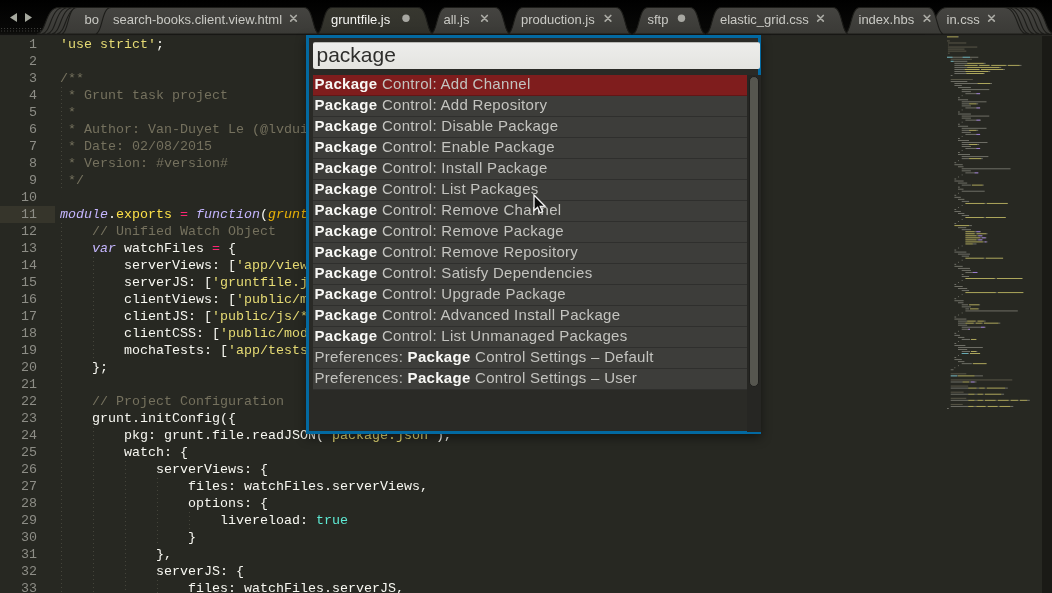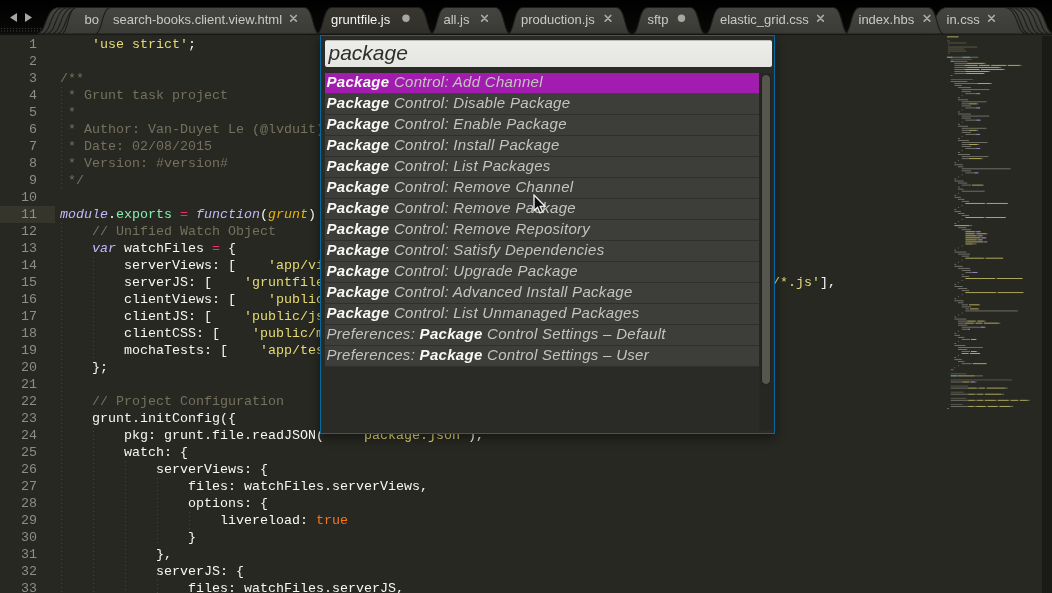--- a/index.html
+++ b/index.html
@@ -6,45 +6,45 @@
   font-family:"Liberation Sans", sans-serif; }
 #editor { position:absolute; left:0; top:36px; width:1052px; height:557px;
   background:#272822; overflow:hidden; }
 #curline { position:absolute; left:0; top:206px; width:55px; height:17px;
   background:#36352b; }
 pre { font-family:"Liberation Mono", monospace; font-size:13.3333px;
   line-height:17px; white-space:pre; }
 #gutter { position:absolute; left:0; top:36px; width:37px; text-align:right;
   color:#8d8d86; }
 #code { position:absolute; left:60px; top:36px; color:#f8f8f2; }
-#code .s { color:#e6db74;margin-left:32px; }
+#code .s { color:#e6db74; }
 #code .c { color:#75715e; }
 #code .k { color:#f92672; }
 #code .f { color:#c4b5fd; font-style:italic; }
-#code .g { color:#86efac; }
+#code .g { color:#fde047; }
 #code .o { color:#eab308; font-style:italic; }
-#code .p { color:#f97316; }
+#code .p { color:#5eead4; }
 .ig { position:absolute; width:1px;
   background:repeating-linear-gradient(to bottom,#45453b 0,#45453b 1px,transparent 1px,transparent 4px); }
 #rightedge { position:absolute; left:1042px; top:36px; width:10px; height:557px;
   background:#1a1a16; }
-#palette { position:absolute; left:320px; top:35px; width:455px; height:399px;
-  background:#2a2a26; border:1px solid #0369a1;
-  box-shadow:0 4px 10px rgba(0,0,0,0.45);font-style:italic; }
+#palette { position:absolute; left:306px; top:35px; width:455px; height:399px;
+  background:#2a2a26; border:3px solid #0369a1;
+  box-shadow:0 4px 10px rgba(0,0,0,0.45); }
 #pinput { position:absolute; left:3.5px; top:4px; width:447px; height:26.5px;
   background:linear-gradient(#ededeb,#e4e4e0); border-radius:2px;
   border-top:1px solid #b9b9b5;
   color:#2e2e2c; font-size:21px; line-height:24px; padding-left:4px;
   font-family:"Liberation Sans", sans-serif; }
 #plist { position:absolute; left:3.5px; top:36.5px; width:434px; }
 .prow { height:21px; line-height:18px; padding-left:2px; letter-spacing:0.3px; background:#3d3d3a;
   color:#c3c3bf; font-size:15px; white-space:nowrap; overflow:hidden;
   box-shadow:inset 0 -1px 0 rgba(0,0,0,0.22); }
 .prow b { color:#f8f8f5; font-weight:bold; }
-.prow.sel { background:#a21caf; }
+.prow.sel { background:#7f1d1d; }
 #ptrack { position:absolute; left:437.5px; top:36.5px; width:14px; height:357px;
   background:#262623; }
 #pthumb { position:absolute; left:439.5px; top:37.5px; width:10px; height:311px;
   background:#56564f; border-radius:5px; border:1px solid #1e1e1c; }
 </style></head>
 <body>
 <div id="stage">
   <div id="editor">
     <div id="curline" style="top:170px"></div>
     <div class="ig" style="left:60.5px;top:51px;height:102px"></div>
@@ -486,20 +486,21 @@
       <path d="M817.7,15.5 L823.3,21.1 M823.3,15.5 L817.7,21.1" stroke="#aaaaa4" stroke-width="1.7" stroke-linecap="round"></path>
       <path d="M924.2,15.5 L929.8,21.1 M929.8,15.5 L924.2,21.1" stroke="#aaaaa4" stroke-width="1.7" stroke-linecap="round"></path>
       <path d="M988.7,15.5 L994.3,21.1 M994.3,15.5 L988.7,21.1" stroke="#aaaaa4" stroke-width="1.7" stroke-linecap="round"></path>
       <circle cx="406" cy="18.3" r="3.7" fill="#a8a8a2"></circle>
       <circle cx="681.5" cy="18.3" r="3.7" fill="#a8a8a2"></circle>
 </svg>
   <div id="palette">
     <div id="pinput">package</div>
     <div id="plist">
         <div class="prow sel"><b>Package</b> Control: Add Channel</div>
+        <div class="prow"><b>Package</b> Control: Add Repository</div>
         <div class="prow"><b>Package</b> Control: Disable Package</div>
         <div class="prow"><b>Package</b> Control: Enable Package</div>
         <div class="prow"><b>Package</b> Control: Install Package</div>
         <div class="prow"><b>Package</b> Control: List Packages</div>
         <div class="prow"><b>Package</b> Control: Remove Channel</div>
         <div class="prow"><b>Package</b> Control: Remove Package</div>
         <div class="prow"><b>Package</b> Control: Remove Repository</div>
         <div class="prow"><b>Package</b> Control: Satisfy Dependencies</div>
         <div class="prow"><b>Package</b> Control: Upgrade Package</div>
         <div class="prow"><b>Package</b> Control: Advanced Install Package</div>

